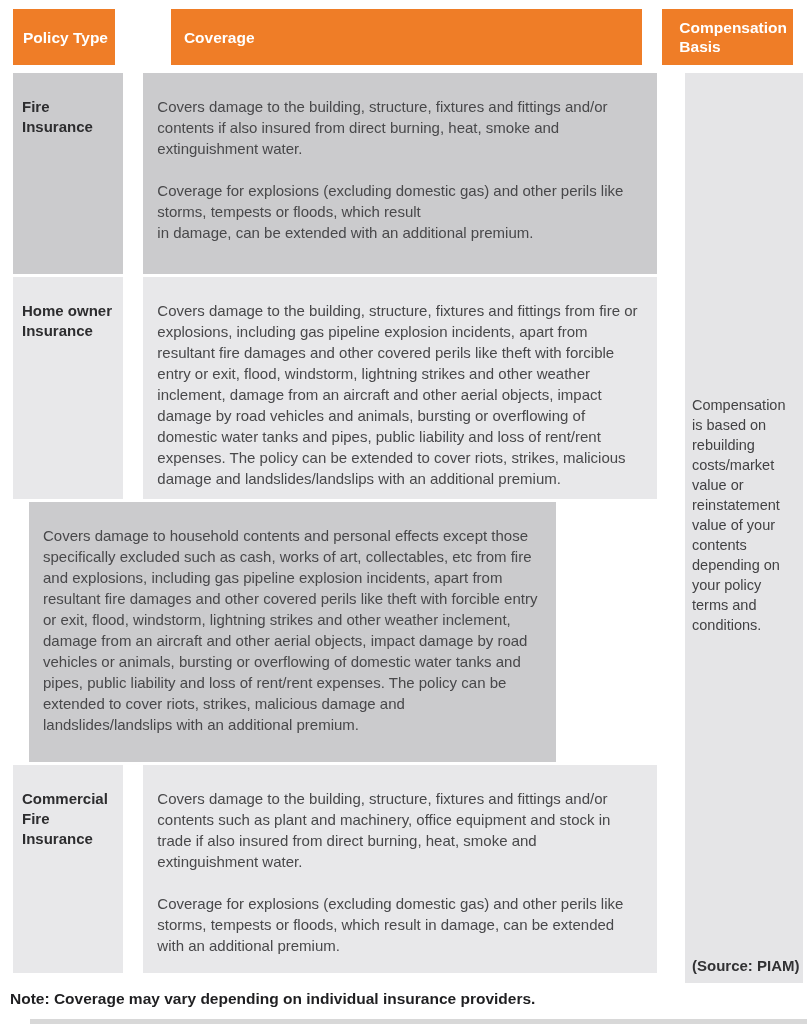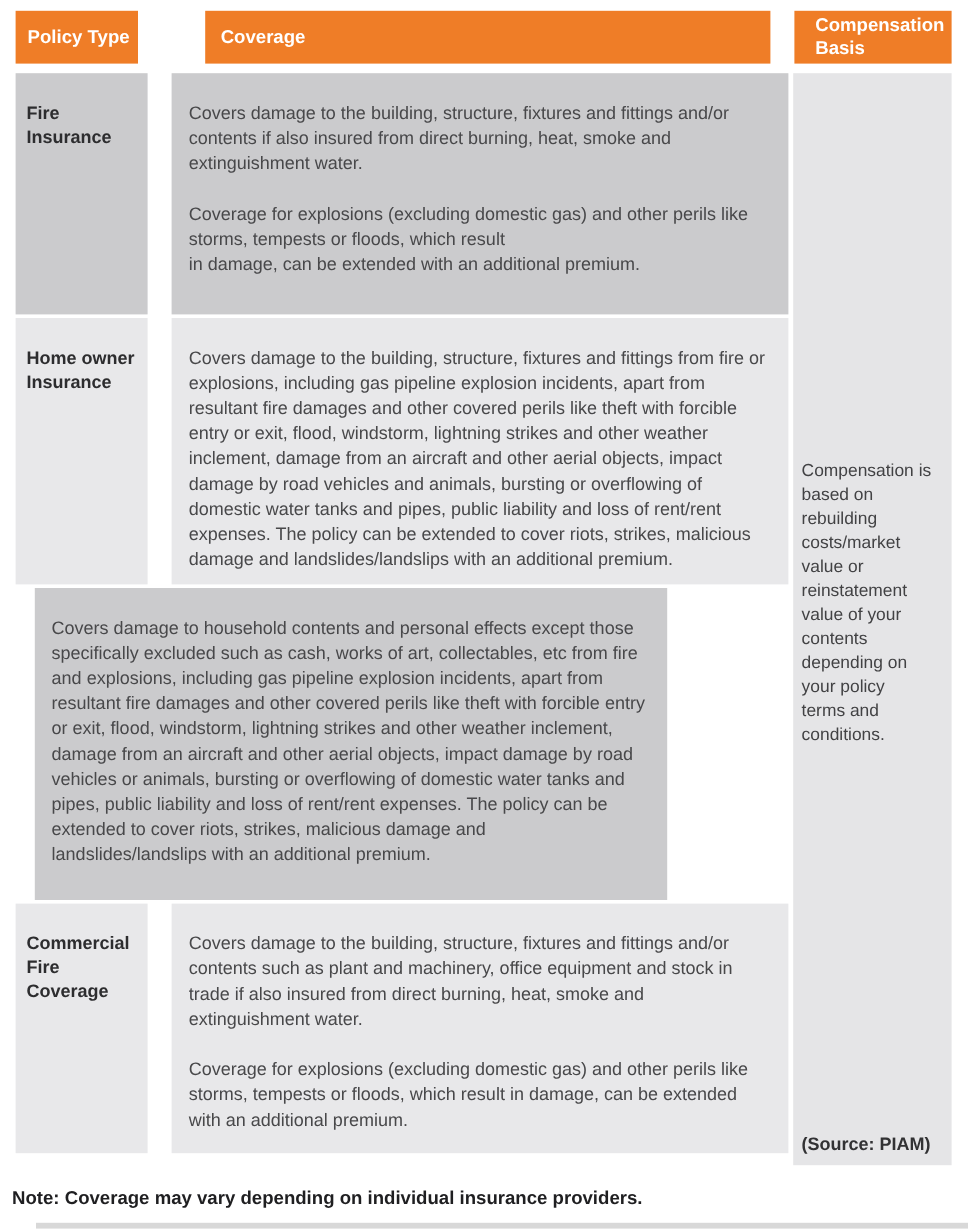--- a/index.html
+++ b/index.html
@@ -6,21 +6,21 @@
   body {
     width:807px; height:1024px;
     background:#ffffff;
     font-family:"Liberation Sans","DejaVu Sans",sans-serif;
   }
   .page { position:relative; width:807px; height:1024px; overflow:hidden; background:#ffffff; }
 
   .tbl { position:absolute; left:13px; top:9px; width:780px; }
 
   
-  .thead { display:flex; gap:20px; height:44px; margin-bottom:8px; }
+  .thead { display:flex; gap:20px; height:56px; margin-bottom:8px; }
   .th {
     background:#EF7D27; color:#ffffff; font-weight:bold;
     font-size:15.5px; line-height:19px;
     display:flex; align-items:center; box-sizing:border-box;
   }
   .c1 { width:113px; }
   .c2 { width:527px; }
   .c3 { width:132px; }
   .th.c1 { padding-left:10px; }
   .th.c2 { padding-left:13px;margin-left:36px; }
@@ -46,21 +46,21 @@
   .r3 { height:260px; }
   .r4 { height:208px; }
   .r1 .label, .r1 .cov, .r3 .label, .r3 .cov { background:#CBCBCD; }
   .r2 .label, .r2 .cov, .r4 .label, .r4 .cov { background:#E8E8EA; }
 
   
   .comp {
     width:132px; height:910px; box-sizing:border-box;
     background:#E5E5E7; position:relative;
     padding:322px 17px 0 7px;
-    font-size:14.5px; line-height:20px; color:#424244;
+    font-size:14.5px; line-height:20px; color:#424244;margin-left:24px;
   }
   .comp .source {
     position:absolute; left:7px; bottom:7px;
     font-weight:bold; font-size:15px; color:#323234; white-space:nowrap;
   }
 
   .note {
     position:absolute; left:10px; top:990px;
     font-weight:bold; font-size:15.5px; color:#1F1F21;
   }
@@ -103,21 +103,21 @@
           </div>
         </div>
 
         <div class="row r3">
           <div class="cov c2">
             <p>Covers damage to household contents and personal effects except those specifically excluded such as cash, works of art, collectables, etc from fire and explosions, including gas pipeline explosion incidents, apart from resultant fire damages and other covered perils like theft with forcible entry or exit, flood, windstorm, lightning strikes and other weather inclement, damage from an aircraft and other aerial objects, impact damage by road vehicles or animals, bursting or overflowing of domestic water tanks and pipes, public liability and loss of rent/rent expenses. The policy can be extended to cover riots, strikes, malicious damage and landslides/landslips with an additional premium.</p>
           </div>
         </div>
 
         <div class="row r4">
-          <div class="label c1">Commercial Fire Coverage</div>
+          <div class="label c1">Commercial Fire Insurance</div>
           <div class="cov c2">
             <p>Covers damage to the building, structure, fixtures and fittings and/or contents such as plant and machinery, office equipment and stock in trade if also insured from direct burning, heat, smoke and extinguishment water.</p>
             <p>Coverage for explosions (excluding domestic gas) and other perils like storms, tempests or floods, which result in damage, can be extended with an additional premium.</p>
           </div>
         </div>
 
       </div>
 
       <div class="comp">
         <div>Compensation is based on rebuilding costs/market value or reinstatement value of your contents depending on your policy terms and conditions.</div>

